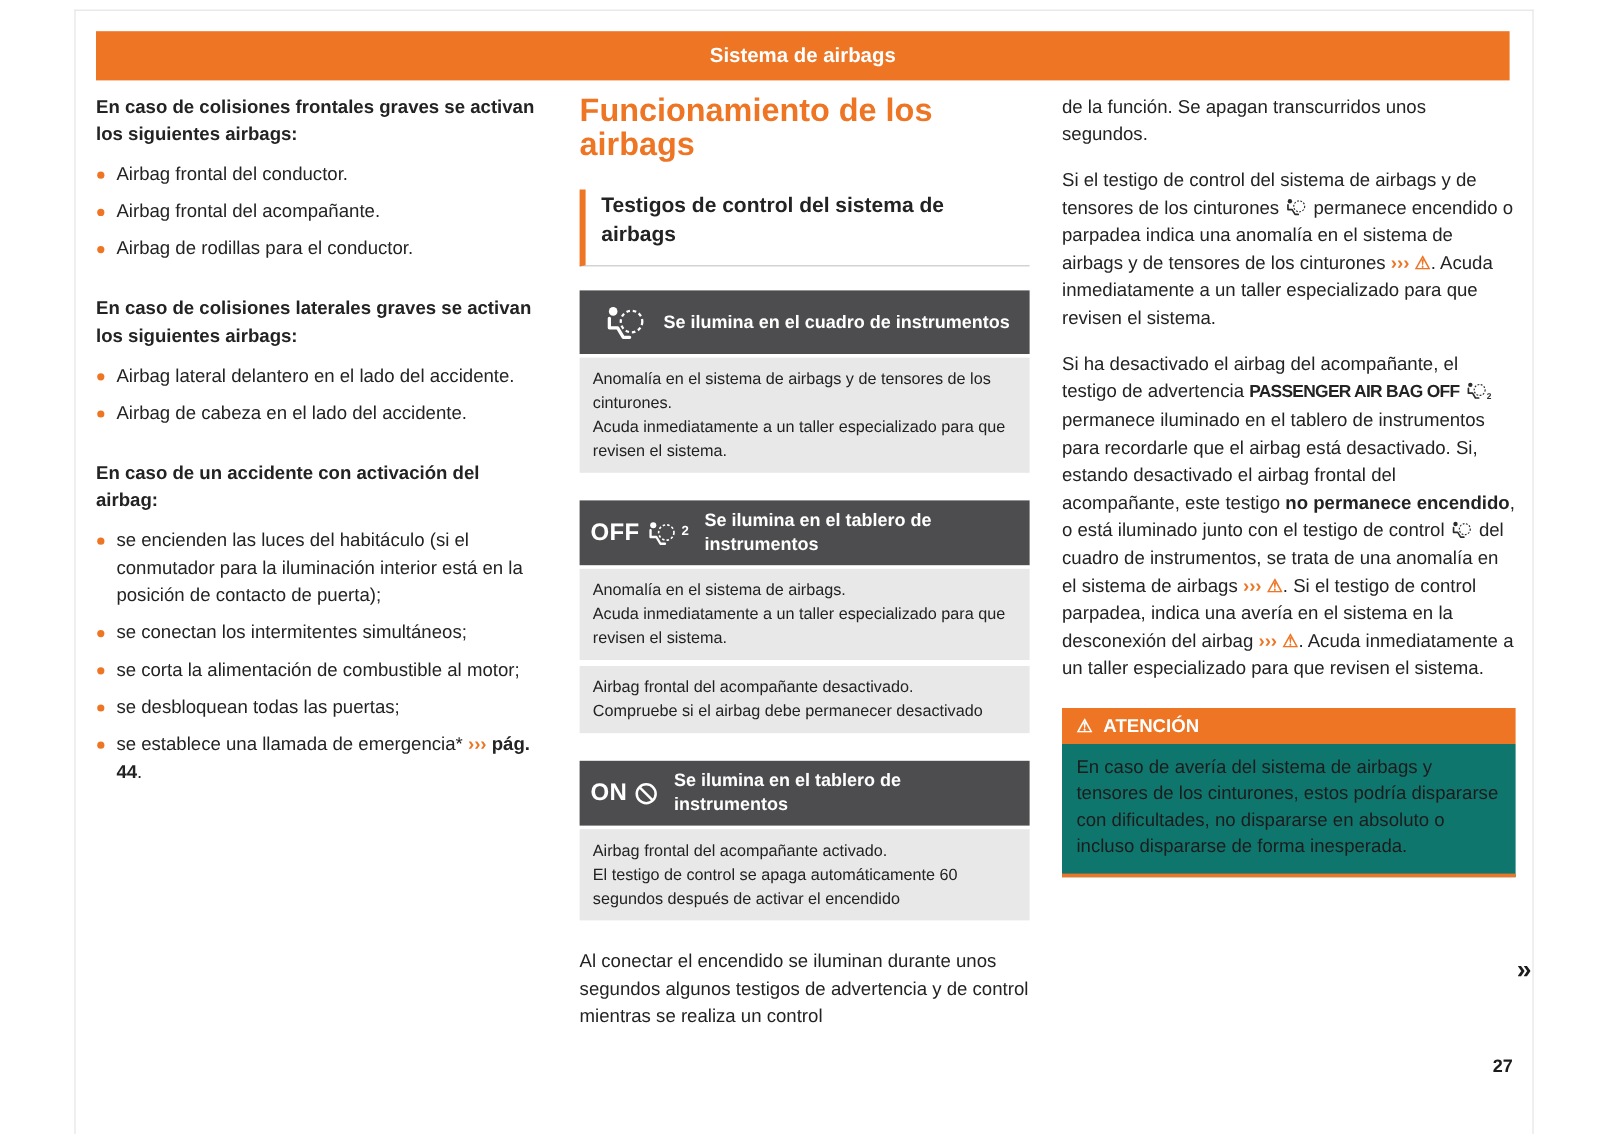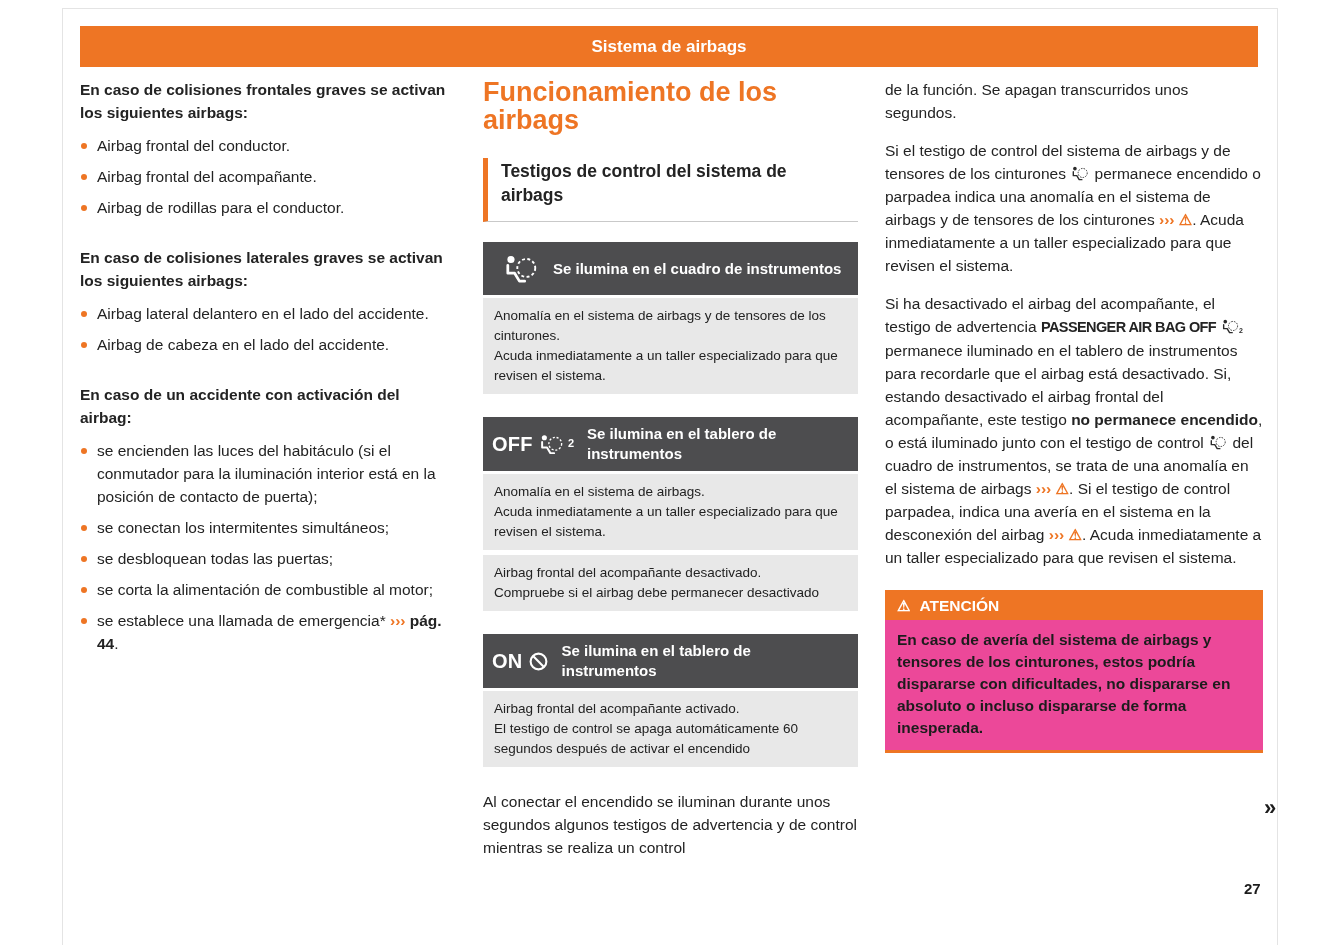--- a/index.html
+++ b/index.html
@@ -31,21 +31,21 @@
   .seg-ref{color:#ee7524;font-weight:700}
   .seg-pab{font-weight:700;letter-spacing:-.6px;font-size:14.5px}
   .inl-icon{display:inline-block;color:#2b2b2b}
   .inl-icon svg{height:15px;vertical-align:-2px}
   .inl-icon[data-name="airbag-warning-icon"] svg{width:20px}
   .inl-icon[data-name="airbag-off-small-icon"] svg{width:25px}
   .inl-icon[data-name="warning-triangle-icon"]{color:#ee7524;font-weight:700;font-size:15px}
   .warning{margin-top:21px}
   .warn-header{background:#ee7524;color:#fff;display:flex;align-items:center;gap:9px;font-weight:700;font-size:15.5px;padding:5px 12px;height:30px}
   .warn-tri{font-size:15px;line-height:1}
-  .warn-body{background:#ec4899;border-bottom:3px solid #ee7524;padding:9px 12px 11px;font-weight:700;line-height:22px;color:#1c1c1c}
+  .warn-body{background:#0f766e;border-bottom:3px solid #ee7524;padding:9px 12px 11px;font-weight:400;line-height:22px;color:#1c1c1c}
   .cont-mark{position:absolute;left:1264px;top:795px;font-size:22px;font-weight:700;color:#1c1c1c}
   .page-num{position:absolute;left:1244px;top:880px;font-size:15px;font-weight:700;color:#1c1c1c}
 </style>
 </head>
 <body>
 
 <div class="frame" data-name="page-edge-frame"></div>
 
 <div class="header-bar" data-name="chapter-header-bar">
   <span data-name="chapter-title">Sistema de airbags</span>
@@ -62,22 +62,22 @@
   <p class="lh" data-name="list-heading-lateral">En caso de colisiones laterales graves se activan los siguientes airbags:</p>
   <ul class="bullets" data-name="bullet-list-lateral">
       <li data-name="list-item">Airbag lateral delantero en el lado del accidente.</li>
       <li data-name="list-item">Airbag de cabeza en el lado del accidente.</li>
     </ul>
 
   <p class="lh" data-name="list-heading-activation">En caso de un accidente con activación del airbag:</p>
   <ul class="bullets" data-name="bullet-list-activation">
       <li data-name="list-item">se encienden las luces del habitáculo (si el conmutador para la iluminación interior está en la posición de contacto de puerta);</li>
       <li data-name="list-item">se conectan los intermitentes simultáneos;</li>
+      <li data-name="list-item">se corta la alimentación de combustible al motor;</li>
       <li data-name="list-item">se desbloquean todas las puertas;</li>
-      <li data-name="list-item">se corta la alimentación de combustible al motor;</li>
       <li data-name="list-item"><span class="seg-x" data-name="text-segment">se establece una llamada de emergencia* </span><span class="seg-ref" data-name="cross-reference">›››</span><span class="seg-b" data-name="text-segment"> pág. 44</span><span class="seg-x" data-name="text-segment">.</span></li>
     </ul>
 </section>
 
 <section class="col col2" data-name="middle-column">
   <h1 class="main-title" data-name="section-title">Funcionamiento de los airbags</h1>
   <div class="subtitle" data-name="subsection-title">Testigos de control del sistema de airbags</div>
 
   <div class="ind-table" data-name="indicator-table-warning">
     <div class="ind-header" data-name="indicator-table-header">

